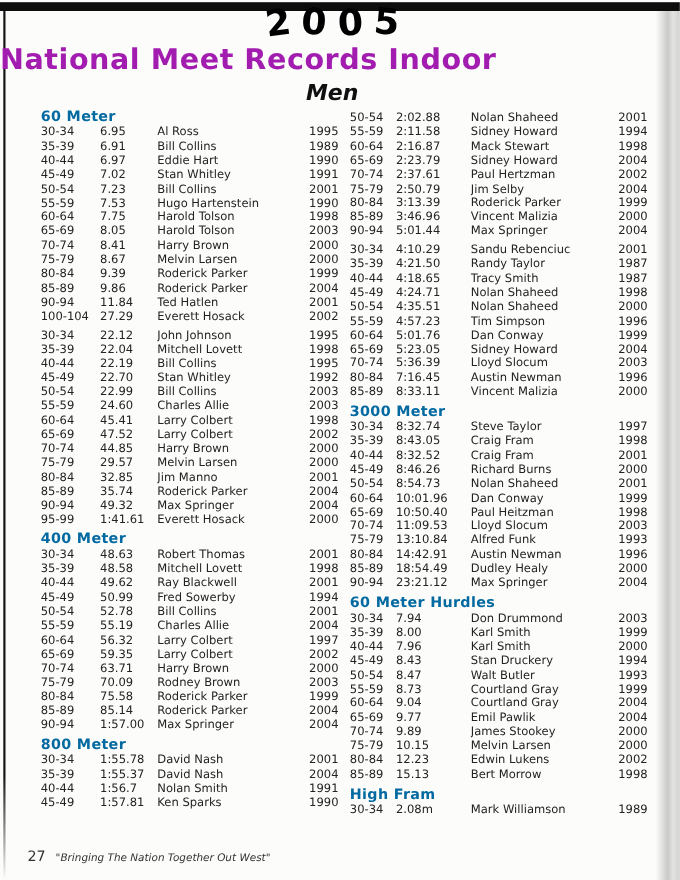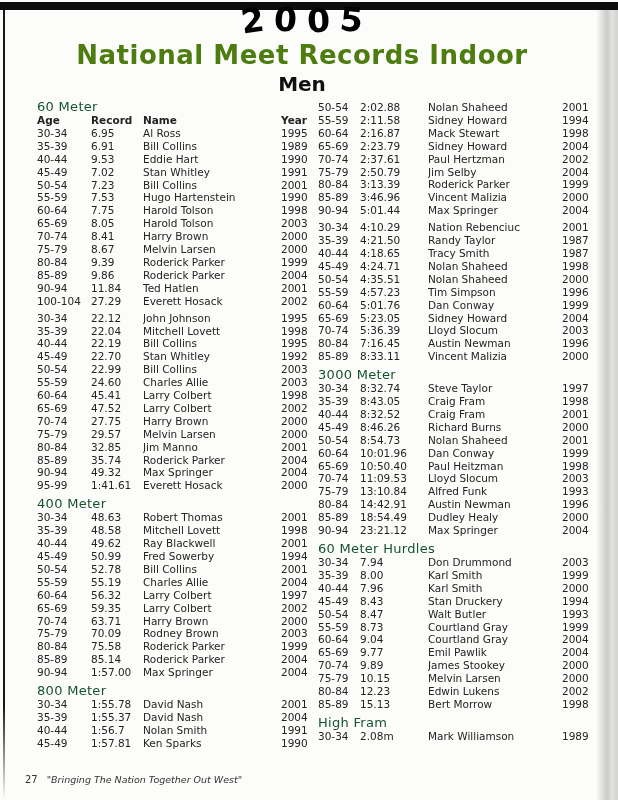--- a/index.html
+++ b/index.html
@@ -30,84 +30,78 @@
   }
   .hand-year span{
     display:inline-block;font-size:33px;margin:0 5px;
   }
   .hand-year span:nth-child(1){transform:rotate(-8deg) translateY(1px);}
   .hand-year span:nth-child(2){transform:rotate(4deg);}
   .hand-year span:nth-child(3){transform:rotate(-3deg) translateY(1px);}
   .hand-year span:nth-child(4){transform:rotate(5deg);}
   .title{
     position:absolute;top:40px;left:0;right:14px;margin:0;
-    text-align:center;font-size:26px;font-weight:bold;color:#4d7c0f;
+    text-align:left;font-size:26px;font-weight:bold;color:#a21caf;
     letter-spacing:0.5px;
   }
   .subtitle{
     position:absolute;top:72px;left:0;right:14px;margin:0;
-    text-align:center;font-size:20px;font-weight:bold;color:#101010;
+    text-align:center;font-size:20px;font-weight:bold;color:#101010;font-style:italic;
   }
   .col{position:absolute;font-size:10.5px;line-height:12.9px;}
   .col-left{left:37px;top:99px;width:284px;}
   .col-right{left:318px;top:101px;width:276px;}
   .section{margin-top:4px;}
   .section:first-child{margin-top:0;}
   .heading{
-    font-size:13px;font-weight:normal;line-height:15px;
-    color:#14532d;letter-spacing:0.3px;
+    font-size:13px;font-weight:bold;line-height:15px;
+    color:#0369a1;letter-spacing:0.3px;
   }
   .row{display:grid;}
   .col-left .row{grid-template-columns:54px 52px 138px 40px;}
   .col-right .row{grid-template-columns:42px 68px 134px 32px;}
   .row.hdr .cell{font-weight:bold;}
   .cell{white-space:nowrap;overflow:hidden;}
   .footer{
     position:absolute;left:25px;top:768px;color:#333;white-space:nowrap;
   }
-  .footer .pageno{font-size:10px;}
+  .footer .pageno{font-size:13px;}
   .footer .motto{font-size:9.5px;font-style:italic;margin-left:9px;}
 </style>
 </head>
 <body>
 
 <div class="page">
   <div class="top-bar"></div>
   <div class="left-edge"></div>
   <div class="right-shadow"></div>
 
   <div class="hand-year" id="hand-year"><span>2</span><span>0</span><span>0</span><span>5</span></div>
 
   <h1 class="title">National Meet Records Indoor</h1>
   <h2 class="subtitle">Men</h2>
 
   <div class="col col-left" id="col-left">
       <div class="section">
         <div class="heading">60 Meter</div>
-        <div class="row hdr">
-          <div class="cell">Age</div>
-          <div class="cell">Record</div>
-          <div class="cell">Name</div>
-          <div class="cell">Year</div>
-        </div>
         <div class="row">
           <div class="cell">30-34</div>
           <div class="cell">6.95</div>
           <div class="cell">Al Ross</div>
           <div class="cell">1995</div>
         </div>
         <div class="row">
           <div class="cell">35-39</div>
           <div class="cell">6.91</div>
           <div class="cell">Bill Collins</div>
           <div class="cell">1989</div>
         </div>
         <div class="row">
           <div class="cell">40-44</div>
-          <div class="cell">9.53</div>
+          <div class="cell">6.97</div>
           <div class="cell">Eddie Hart</div>
           <div class="cell">1990</div>
         </div>
         <div class="row">
           <div class="cell">45-49</div>
           <div class="cell">7.02</div>
           <div class="cell">Stan Whitley</div>
           <div class="cell">1991</div>
         </div>
         <div class="row">
@@ -215,21 +209,21 @@
           <div class="cell">1998</div>
         </div>
         <div class="row">
           <div class="cell">65-69</div>
           <div class="cell">47.52</div>
           <div class="cell">Larry Colbert</div>
           <div class="cell">2002</div>
         </div>
         <div class="row">
           <div class="cell">70-74</div>
-          <div class="cell">27.75</div>
+          <div class="cell">44.85</div>
           <div class="cell">Harry Brown</div>
           <div class="cell">2000</div>
         </div>
         <div class="row">
           <div class="cell">75-79</div>
           <div class="cell">29.57</div>
           <div class="cell">Melvin Larsen</div>
           <div class="cell">2000</div>
         </div>
         <div class="row">
@@ -420,21 +414,21 @@
           <div class="cell">90-94</div>
           <div class="cell">5:01.44</div>
           <div class="cell">Max Springer</div>
           <div class="cell">2004</div>
         </div>
       </div>
       <div class="section">
         <div class="row">
           <div class="cell">30-34</div>
           <div class="cell">4:10.29</div>
-          <div class="cell">Nation Rebenciuc</div>
+          <div class="cell">Sandu Rebenciuc</div>
           <div class="cell">2001</div>
         </div>
         <div class="row">
           <div class="cell">35-39</div>
           <div class="cell">4:21.50</div>
           <div class="cell">Randy Taylor</div>
           <div class="cell">1987</div>
         </div>
         <div class="row">
           <div class="cell">40-44</div>

